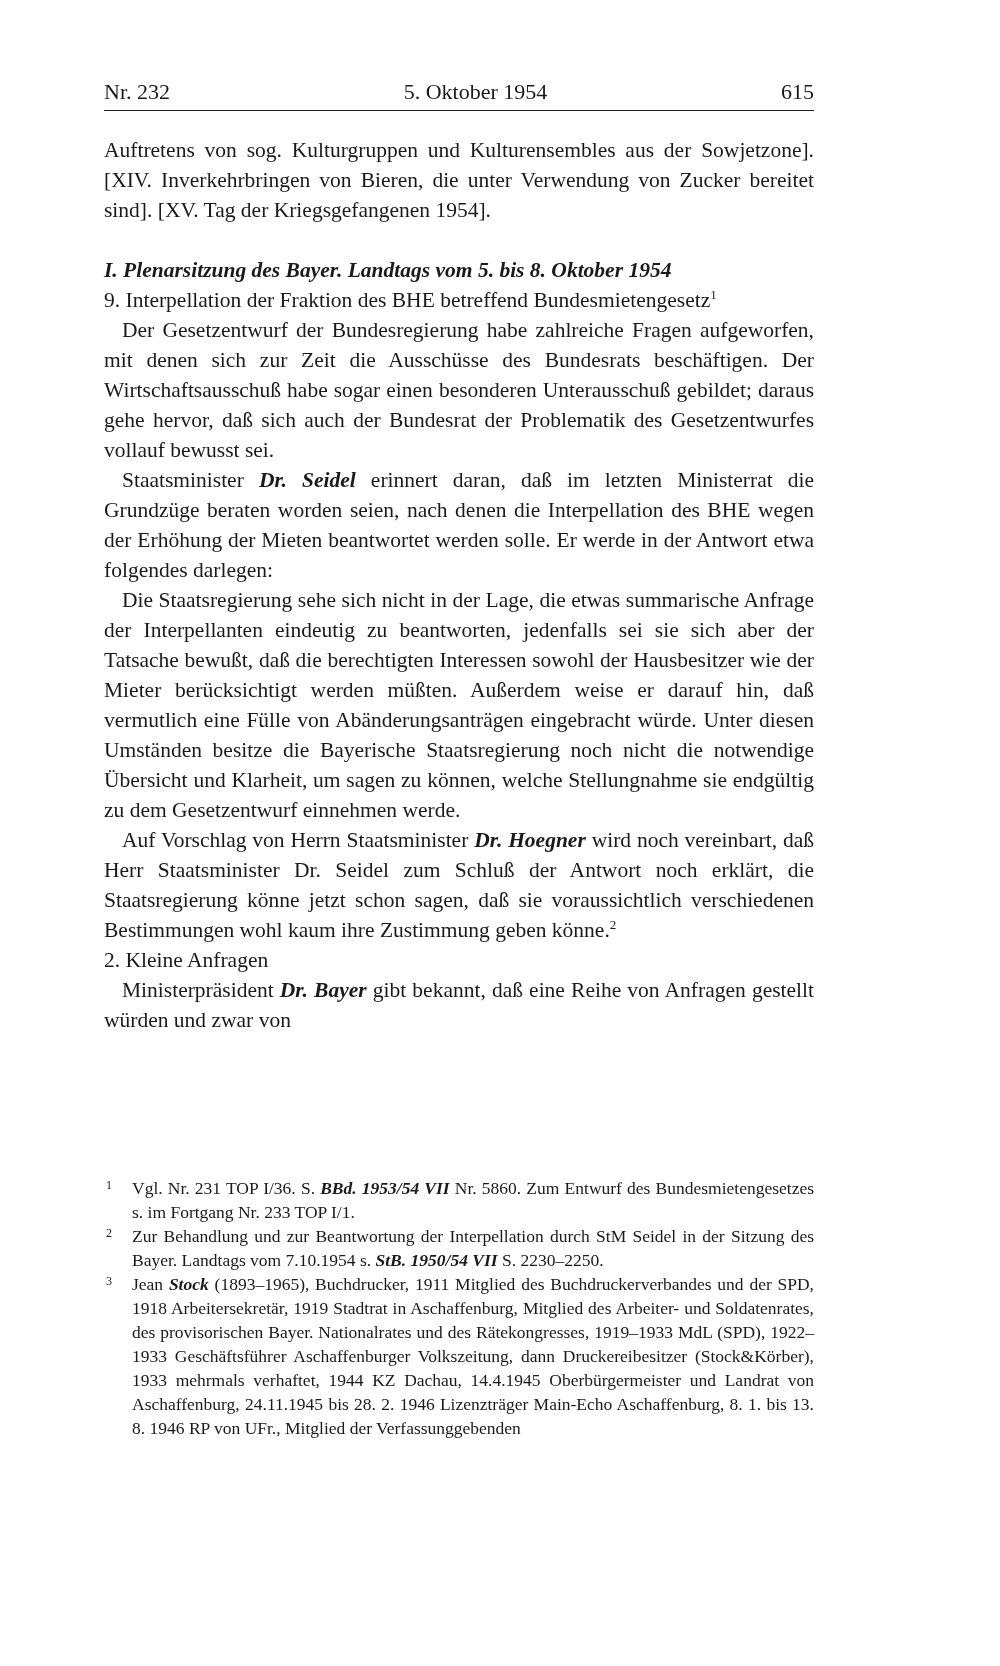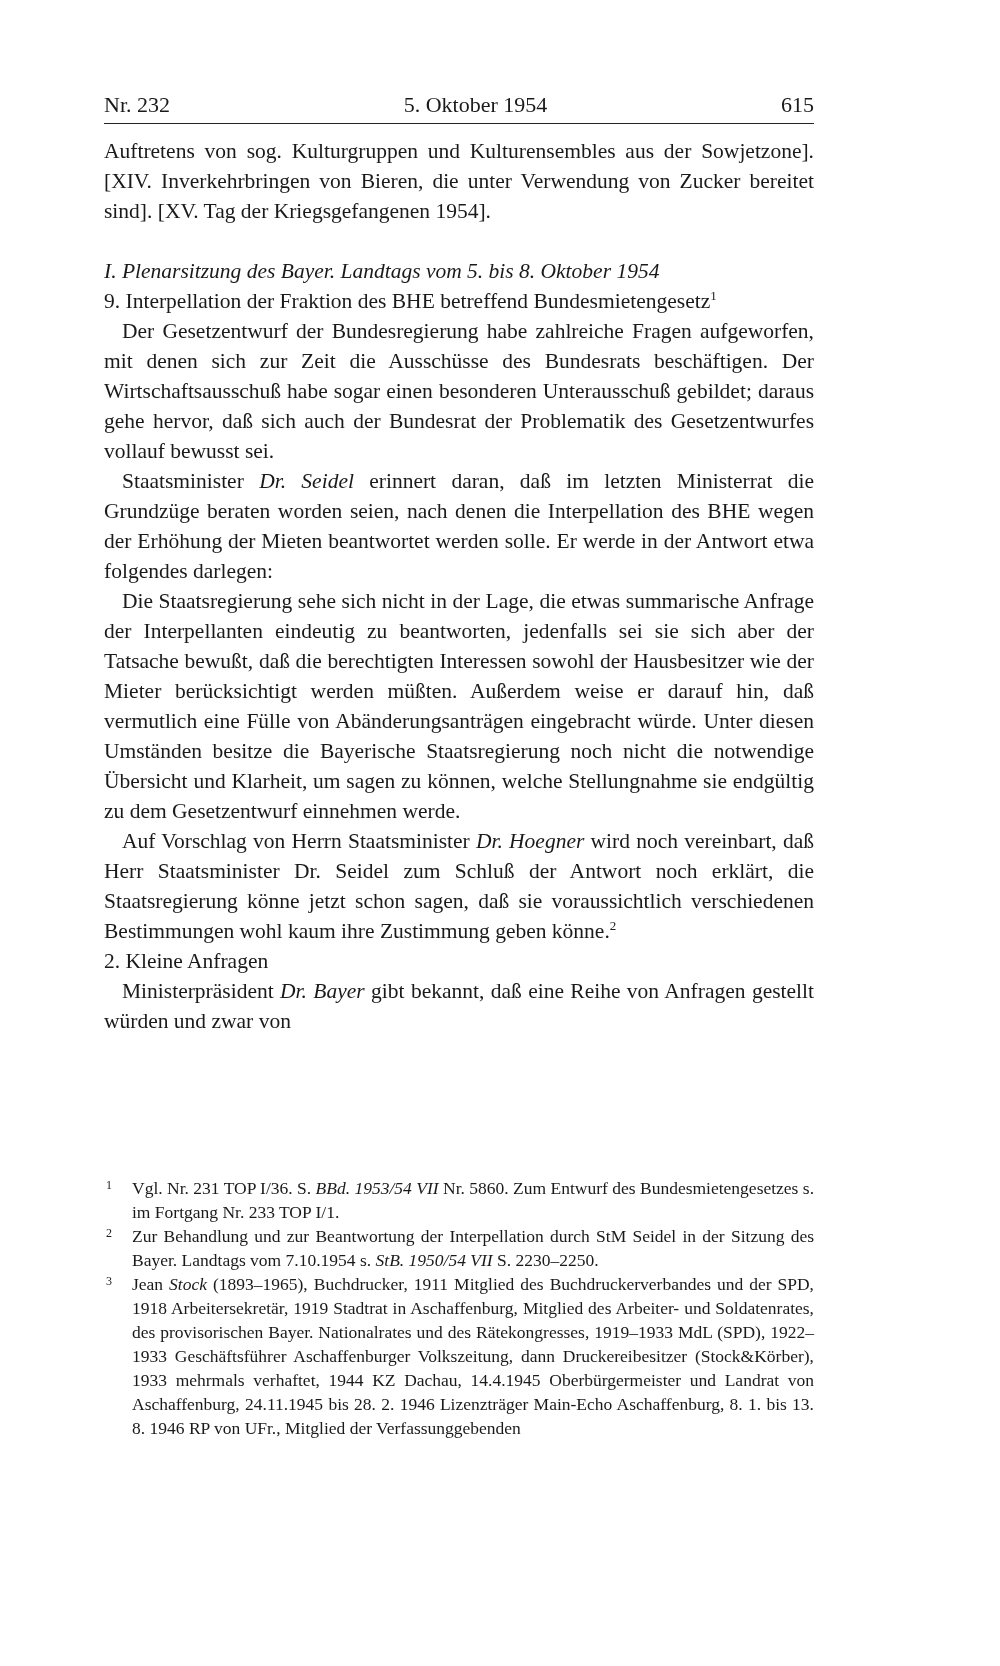--- a/index.html
+++ b/index.html
@@ -1,26 +1,26 @@
 <!DOCTYPE html>
 <html><head>
 <meta charset="utf-8">
 <style>
   html, body { margin: 0; padding: 0; background: #ffffff; }
   body { width: 1000px; height: 1666px; position: relative; overflow: hidden;
          font-family: "Liberation Serif", "DejaVu Serif", serif; color: #1a1a1a; }
   .page { position: absolute; left: 104px; top: 78px; width: 710px; }
   .running-head { display: flex; justify-content: space-between; align-items: baseline;
                   font-size: 22px; line-height: 28px; padding-bottom: 4px;
-                  border-bottom: 1px solid #222; margin-top: 13px; }
-  .body-text { margin-top: 12px; font-size: 21.5px; line-height: 30px; text-align: justify; }
+                  border-bottom: 1px solid #222; }
+  .body-text { margin-top: 24px; font-size: 21.5px; line-height: 30px; text-align: justify; }
   .body-text p { margin: 0; }
   .indent { text-indent: 18px; }
   .gap { height: 30px; }
-  .it { font-style: italic; }
+  .it { font-style: italic; font-weight: bold; }
   sup { font-size: 13px; line-height: 0; vertical-align: super; }
   .footnotes { position: absolute; left: 104px; top: 1176px; width: 710px;
                font-size: 17.5px; line-height: 24px; text-align: justify; }
   .fn { display: flex; margin-bottom: 0; }
   .fn-num { width: 26px; flex: none; font-size: 12px; line-height: 18px; padding-left: 2px; }
   .fn-text { flex: 1; }
 </style>
 </head>
 <body>
 

